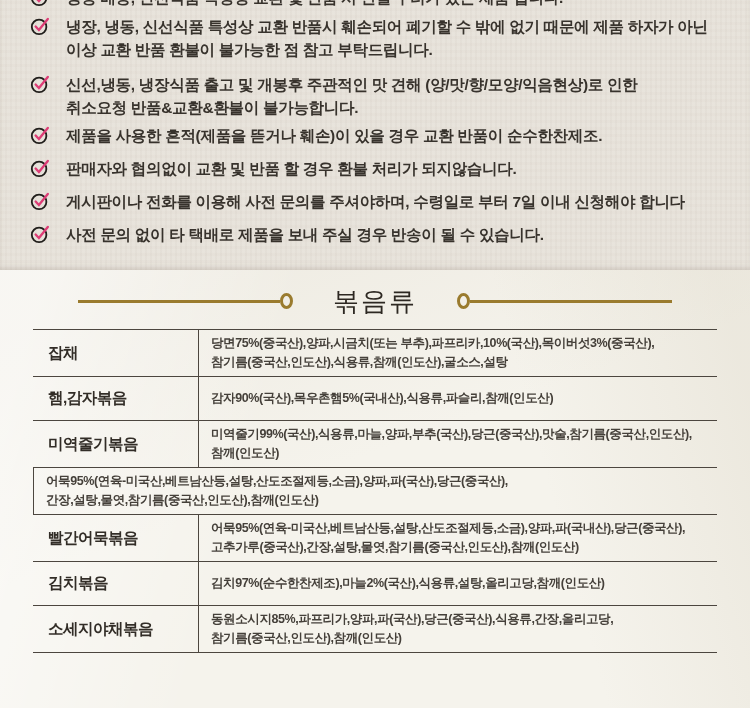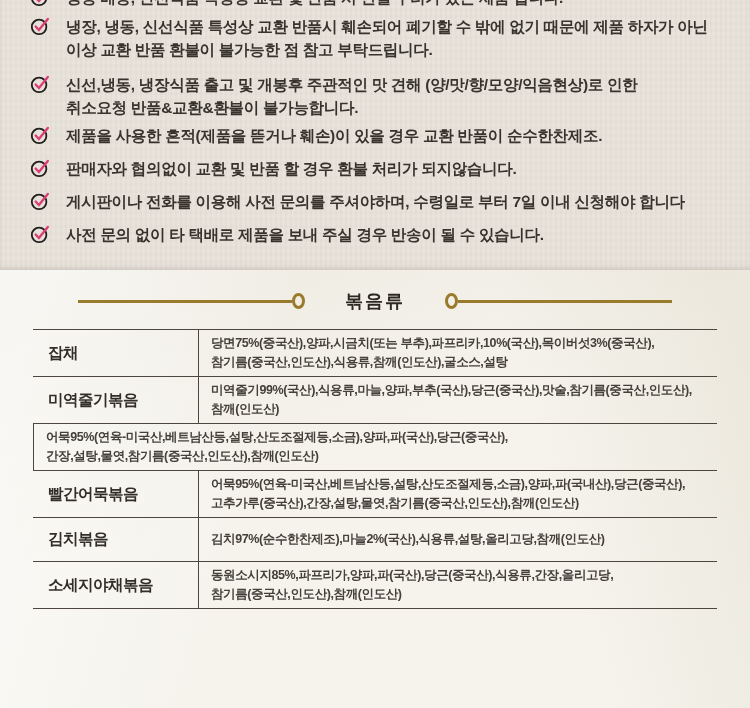--- a/index.html
+++ b/index.html
@@ -47,21 +47,21 @@
   .section-header{
     position:absolute;left:78px;top:16px;width:594px;height:30px;
     display:flex;align-items:center;
   }
   .gold-line{flex:1;height:3px;background:#9a7b2e;}
   .gold-ring{
     width:7px;height:10px;border:3px solid #9a7b2e;border-radius:50%;
     background:transparent;
   }
   .section-title{
-    margin:0 40px;font-size:18px;font-weight:700;color:#2d2822;
+    margin:0 40px;font-size:26px;font-weight:400;color:#2d2822;
     letter-spacing:2px;white-space:nowrap;
   }
 
   
   .ing-table{
     position:absolute;left:33px;top:59px;width:684px;
     border-bottom:1px solid #4c463f;
   }
   .ing-row{
     display:flex;border-top:1px solid #4c463f;min-height:43px;
@@ -168,20 +168,24 @@
       <span class="gold-line"></span>
     </div>
 
     <div class="ing-table">
       <div class="ing-row">
         <div class="ing-name">잡채</div>
         <div class="ing-val">당면75%(중국산),양파,시금치(또는 부추),파프리카,10%(국산),목이버섯3%(중국산),
 참기름(중국산,인도산),식용류,참깨(인도산),굴소스,설탕</div>
       </div>
       <div class="ing-row">
+        <div class="ing-name">햄,감자볶음</div>
+        <div class="ing-val">감자90%(국산),목우촌햄5%(국내산),식용류,파슬리,참깨(인도산)</div>
+      </div>
+      <div class="ing-row">
         <div class="ing-name">미역줄기볶음</div>
         <div class="ing-val">미역줄기99%(국산),식용류,마늘,양파,부추(국산),당근(중국산),맛술,참기름(중국산,인도산),
 참깨(인도산)</div>
       </div>
       <div class="ing-row">
         <div class="ing-val">어묵95%(연육-미국산,베트남산등,설탕,산도조절제등,소금),양파,파(국산),당근(중국산),
 간장,설탕,물엿,참기름(중국산,인도산),참깨(인도산)</div>
       </div>
       <div class="ing-row">
         <div class="ing-name">빨간어묵볶음</div>

